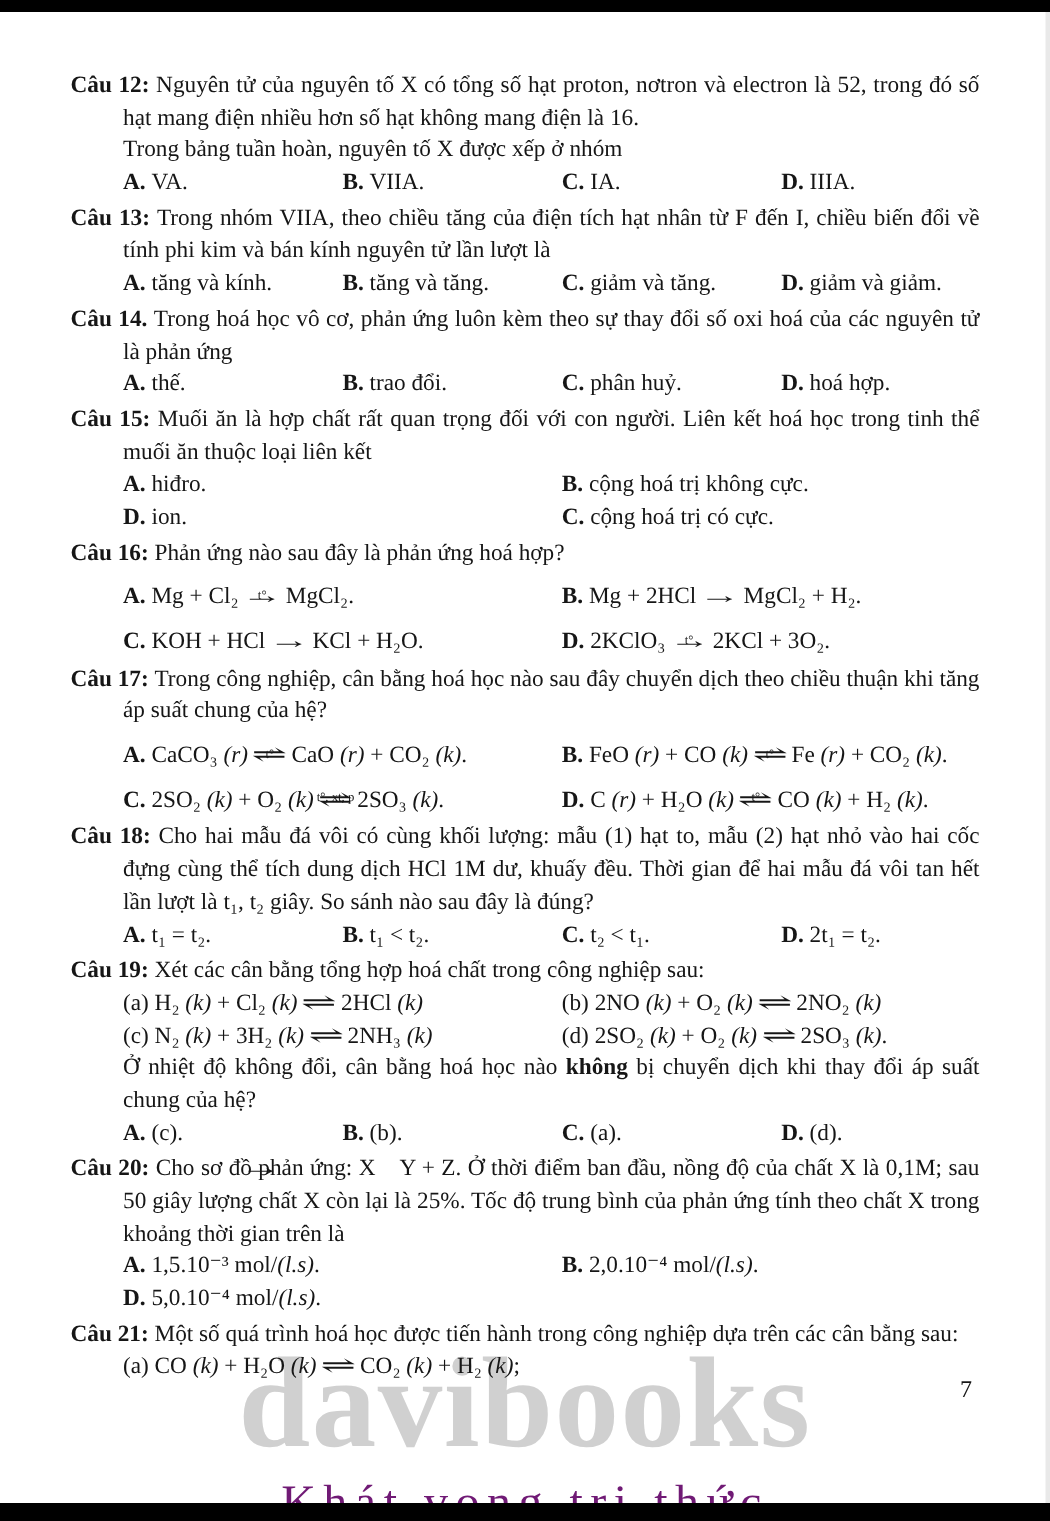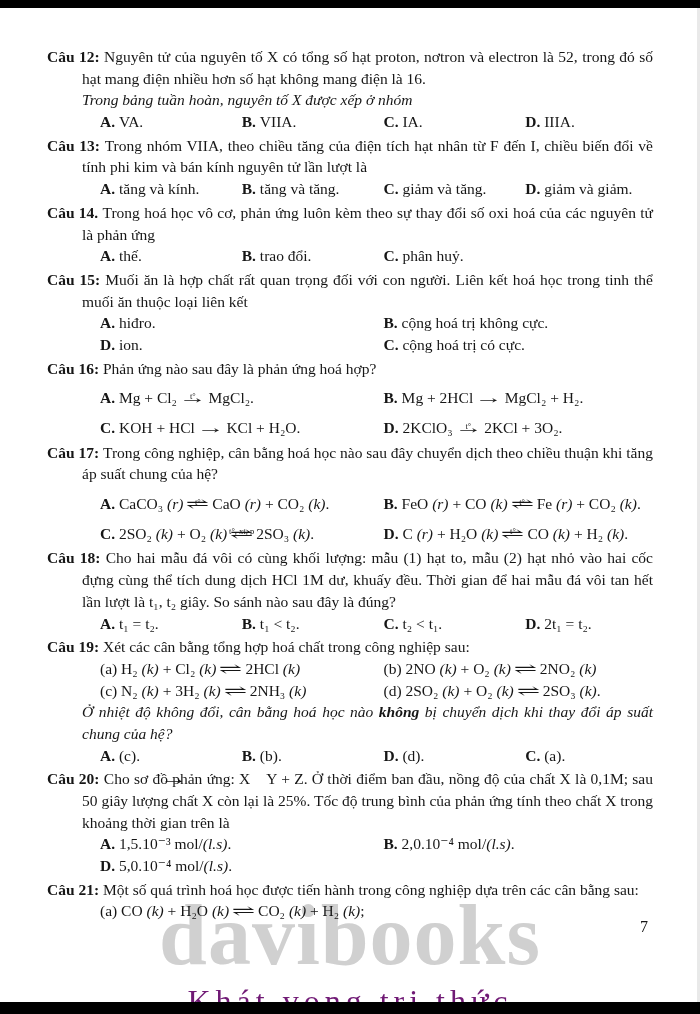--- a/index.html
+++ b/index.html
@@ -7,23 +7,23 @@
     position:relative;width:700px;height:1014px;background:#fff;overflow:hidden;
     font-family:"Liberation Serif","DejaVu Serif",serif;
     font-size:15.5px;line-height:1.4;color:#161616;
   }
   .bar-top{position:absolute;top:0;left:0;width:100%;height:8px;background:#000;z-index:5;}
   .bar-bottom{position:absolute;bottom:0;left:0;width:100%;height:12px;background:#000;z-index:5;}
   .edge-right{position:absolute;top:0;right:0;bottom:0;width:3px;background:#e9e9e9;z-index:4;}
   .content{position:absolute;left:47px;top:46px;width:606px;z-index:2;}
   .q{margin:0 0 2px 0;}
   .q-first{text-align:justify;padding-left:35px;text-indent:-35px;}
-  .q-para{text-align:justify;margin-left:35px;font-style:italic;}
+  .q-para{text-align:justify;margin-left:35px;}
   .q-label{font-weight:bold;}
-  .opt-grid{display:grid;grid-template-columns:repeat(4,1fr);margin-left:53px;column-gap:14px;}
+  .opt-grid{display:grid;grid-template-columns:repeat(4,1fr);margin-left:35px;column-gap:14px;}
   .opt-grid.cols2 > div{grid-column:span 2;}
   .opt-grid.cols1 > div{grid-column:span 4;}
   .opt-grid.tall{margin-top:8px;margin-bottom:3px;}
   .opt-cell{white-space:nowrap;overflow:visible;}
   .opt-k{font-weight:bold;}
   .seg-b{font-weight:bold;}
   .seg-i{font-style:italic;}
   .xar{position:relative;display:inline-block;margin:0 8px;}
   .xar-lbl{
     position:absolute;left:50%;bottom:1.02em;transform:translateX(-50%);
@@ -71,20 +71,21 @@
           <div class="opt-cell"><span class="opt-k">C. </span><span>giảm và tăng.</span></div>
           <div class="opt-cell"><span class="opt-k">D. </span><span>giảm và giảm.</span></div>
         </div>
       </div>
       <div class="q">
         <div class="q-first"><span class="q-label">Câu 14. </span><span>Trong hoá học vô cơ, phản ứng luôn kèm theo sự thay đổi số oxi hoá của các nguyên tử là phản ứng</span></div>
         <div class="opt-grid cols4">
           <div class="opt-cell"><span class="opt-k">A. </span><span>thế.</span></div>
           <div class="opt-cell"><span class="opt-k">B. </span><span>trao đổi.</span></div>
           <div class="opt-cell"><span class="opt-k">C. </span><span>phân huỷ.</span></div>
+          <div class="opt-cell"><span class="opt-k">D. </span><span>hoá hợp.</span></div>
         </div>
       </div>
       <div class="q">
         <div class="q-first"><span class="q-label">Câu 15: </span><span>Muối ăn là hợp chất rất quan trọng đối với con người. Liên kết hoá học trong tinh thể muối ăn thuộc loại liên kết</span></div>
         <div class="opt-grid cols2">
           <div class="opt-cell"><span class="opt-k">A. </span><span>hiđro.</span></div>
           <div class="opt-cell"><span class="opt-k">B. </span><span>cộng hoá trị không cực.</span></div>
         </div>
         <div class="opt-grid cols2">
           <div class="opt-cell"><span class="opt-k">D. </span><span>ion.</span></div>
@@ -129,22 +130,22 @@
           <div class="opt-cell"><span>(b) 2NO </span><span class="seg-i">(k)</span><span> + O₂ </span><span class="seg-i">(k)</span><span class="xar"><span class="xar-glyph">⇌</span></span><span>2NO₂ </span><span class="seg-i">(k)</span></div>
         </div>
         <div class="opt-grid cols2">
           <div class="opt-cell"><span>(c) N₂ </span><span class="seg-i">(k)</span><span> + 3H₂ </span><span class="seg-i">(k)</span><span class="xar"><span class="xar-glyph">⇌</span></span><span>2NH₃ </span><span class="seg-i">(k)</span></div>
           <div class="opt-cell"><span>(d) 2SO₂ </span><span class="seg-i">(k)</span><span> + O₂ </span><span class="seg-i">(k)</span><span class="xar"><span class="xar-glyph">⇌</span></span><span>2SO₃ </span><span class="seg-i">(k)</span><span>.</span></div>
         </div>
         <div class="q-para"><span>Ở nhiệt độ không đổi, cân bằng hoá học nào </span><span class="seg-b">không</span><span> bị chuyển dịch khi thay đổi áp suất chung của hệ?</span></div>
         <div class="opt-grid cols4">
           <div class="opt-cell"><span class="opt-k">A. </span><span>(c).</span></div>
           <div class="opt-cell"><span class="opt-k">B. </span><span>(b).</span></div>
+          <div class="opt-cell"><span class="opt-k">C. </span><span>(a).</span></div>
           <div class="opt-cell"><span class="opt-k">D. </span><span>(d).</span></div>
-          <div class="opt-cell"><span class="opt-k">C. </span><span>(a).</span></div>
         </div>
       </div>
       <div class="q">
         <div class="q-first"><span class="q-label">Câu 20: </span><span>Cho sơ đồ phản ứng: X</span><span class="xar"><span class="xar-glyph">→</span></span><span>Y + Z. Ở thời điểm ban đầu, nồng độ của chất X là 0,1M; sau 50 giây lượng chất X còn lại là 25%. Tốc độ trung bình của phản ứng tính theo chất X trong khoảng thời gian trên là</span></div>
         <div class="opt-grid cols2">
           <div class="opt-cell"><span class="opt-k">A. </span><span>1,5.10⁻³ mol/</span><span class="seg-i">(l.s)</span><span>.</span></div>
           <div class="opt-cell"><span class="opt-k">B. </span><span>2,0.10⁻⁴ mol/</span><span class="seg-i">(l.s)</span><span>.</span></div>
         </div>
         <div class="opt-grid cols2">
           <div class="opt-cell"><span class="opt-k">D. </span><span>5,0.10⁻⁴ mol/</span><span class="seg-i">(l.s)</span><span>.</span></div>

